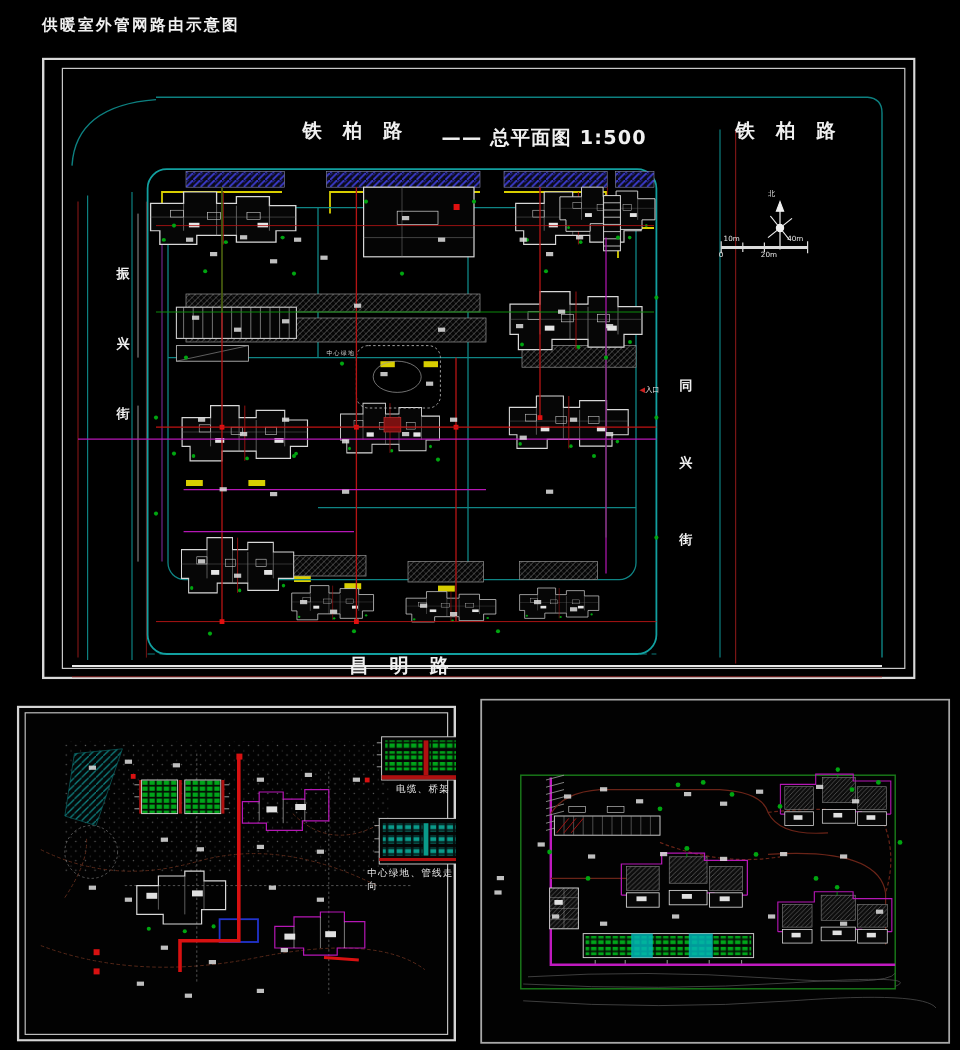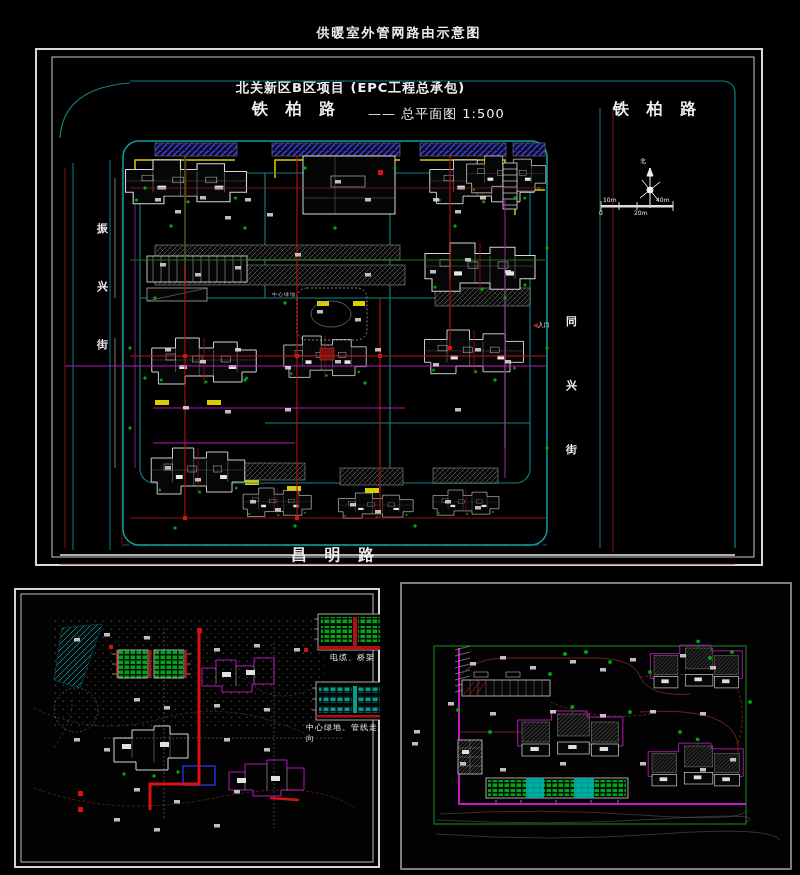--- a/index.html
+++ b/index.html
@@ -1,22 +1,22 @@
 <!DOCTYPE html>
 <html><head>
 <meta charset="utf-8">
 <style>
   html,body{margin:0;padding:0;background:#000;}
   .stage{position:relative;width:800px;height:875px;background:#000;overflow:hidden;
          font-family:"DejaVu Sans",sans-serif;color:#e8e8e8;}
   .abs{position:absolute;}
   .lbl{position:absolute;color:#f0f0f0;white-space:nowrap;}
-  .hdr{top:24px;left:35px;width:728px;text-align:center;font-size:13px;font-weight:bold;letter-spacing:2px;}
+  .hdr{top:12px;left:35px;width:728px;font-size:13px;font-weight:bold;letter-spacing:2px;}
   .proj{top:79px;left:236px;font-size:13px;font-weight:bold;letter-spacing:1px;}
-  .plansub{top:105px;left:368px;font-size:13px;font-weight:normal;letter-spacing:1px;text-align:right;}
+  .plansub{top:105px;left:368px;font-size:16px;font-weight:bold;letter-spacing:1px;text-align:right;}
   .roadh{font-size:16px;font-weight:bold;letter-spacing:6px;}
   .roadv{position:absolute;width:14px;font-size:11px;font-weight:bold;color:#f0f0f0;
          word-break:break-all;text-align:right;}
   .tiny{font-size:6px;color:#e8e8e8;}
   .cap{position:absolute;font-size:8px;color:#e8e8e8;letter-spacing:1px;}
   .centerlbl{font-size:5px;color:#cfcfcf;letter-spacing:1px;}
   svg{position:absolute;display:block;}
   .panelL{position:absolute;left:14px;top:588px;width:366px;height:280px;}
   .panelR{position:absolute;left:400px;top:582px;width:392px;height:288px;}
 </style>
@@ -301,21 +301,20 @@
   </g>
   <g transform="translate(566,153)">
     <rect x="0" y="4" width="72" height="2.5" fill="#dcdcdc"></rect>
     <line x1="0" y1="0" x2="0" y2="10" stroke="#dcdcdc" stroke-width="1"></line>
     <line x1="18" y1="1" x2="18" y2="9" stroke="#dcdcdc" stroke-width="1"></line>
     <line x1="36" y1="1" x2="36" y2="9" stroke="#dcdcdc" stroke-width="1"></line>
     <line x1="72" y1="0" x2="72" y2="10" stroke="#dcdcdc" stroke-width="1"></line>
   </g>
 </svg>
 
-<div class="lbl proj">北关新区B区项目 (EPC工程总承包)</div>
 <div class="lbl plansub">—— 总平面图 1:500</div>
 <div class="lbl roadh" style="left:252px;top:99px">铁 柏 路</div>
 <div class="lbl roadh" style="left:613px;top:99px">铁 柏 路</div>
 <div class="roadv" style="left:94px;top:200px;line-height:58px">振兴街</div>
 <div class="roadv" style="left:563px;top:290px;line-height:64px">同兴街</div>
 <div class="lbl roadh" style="left:291px;top:545px">昌 明 路</div>
 <div class="lbl tiny" style="left:640px;top:157px">北</div>
 <div class="lbl tiny" style="left:603px;top:196px">10m</div>
 <div class="lbl tiny" style="left:656px;top:196px">40m</div>
 <div class="lbl tiny" style="left:599px;top:209px">0</div>

